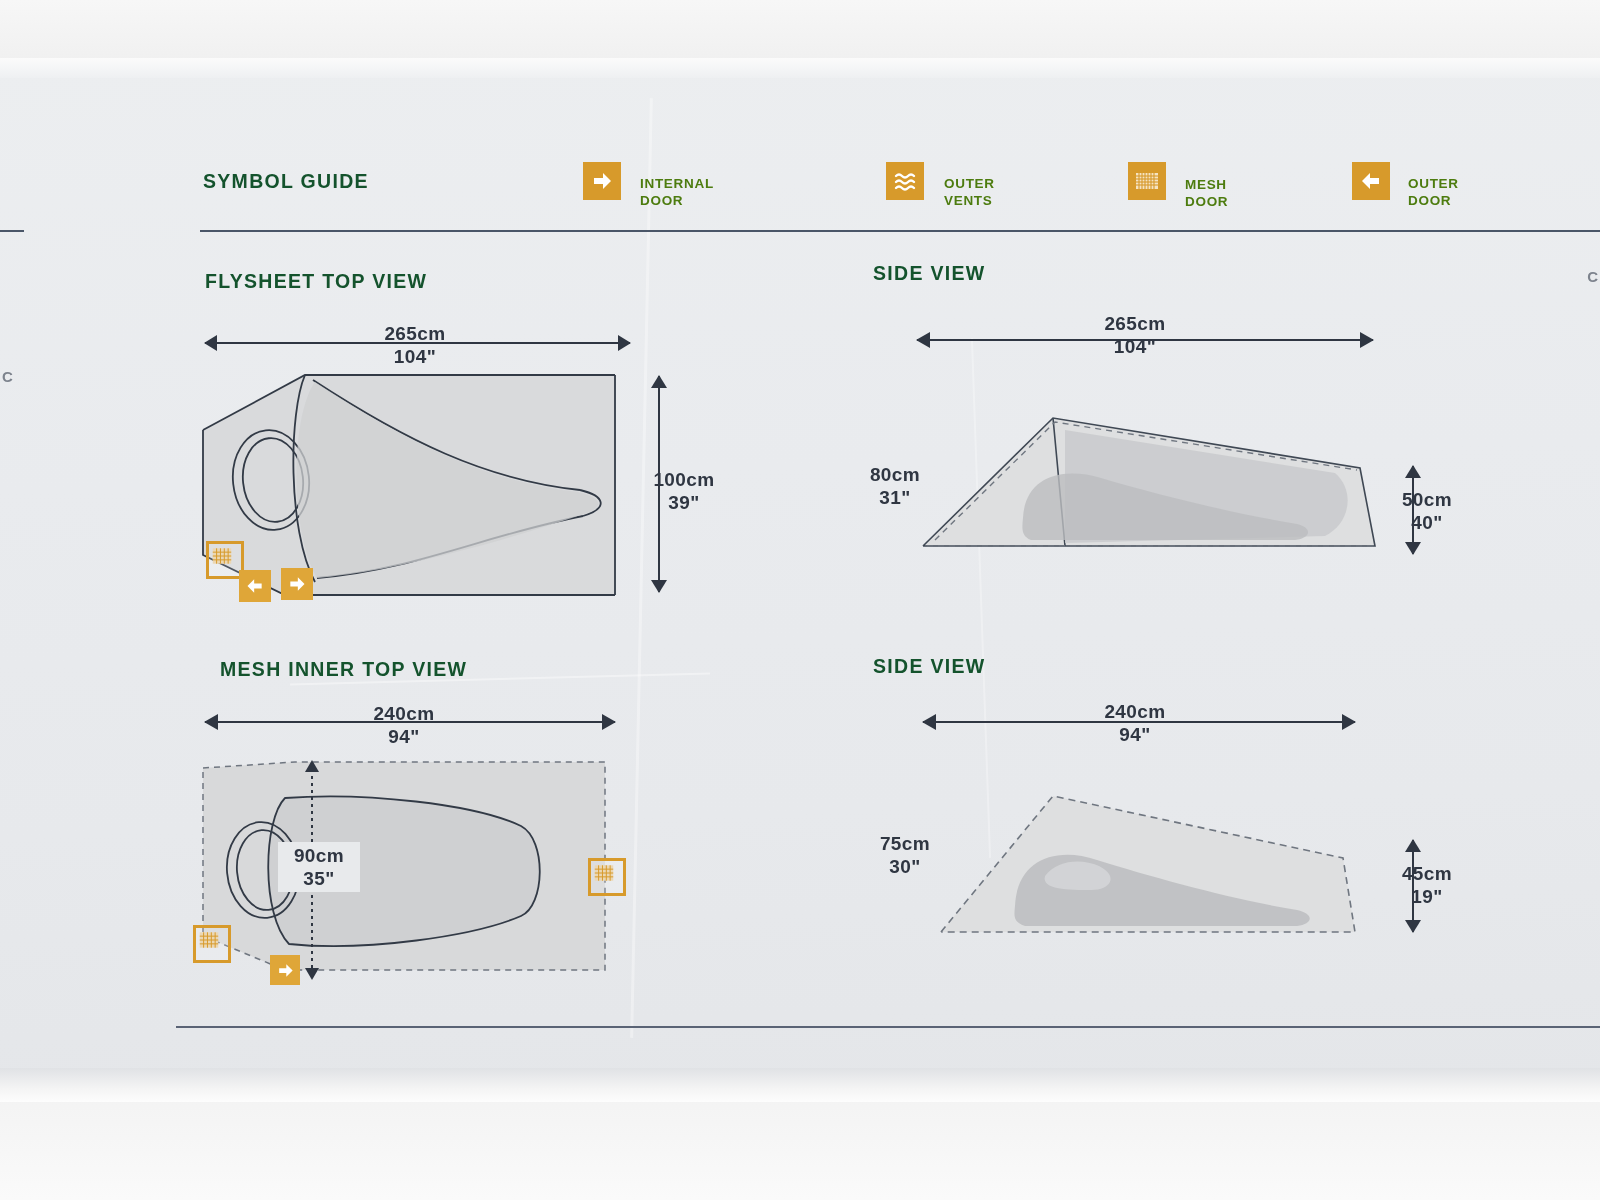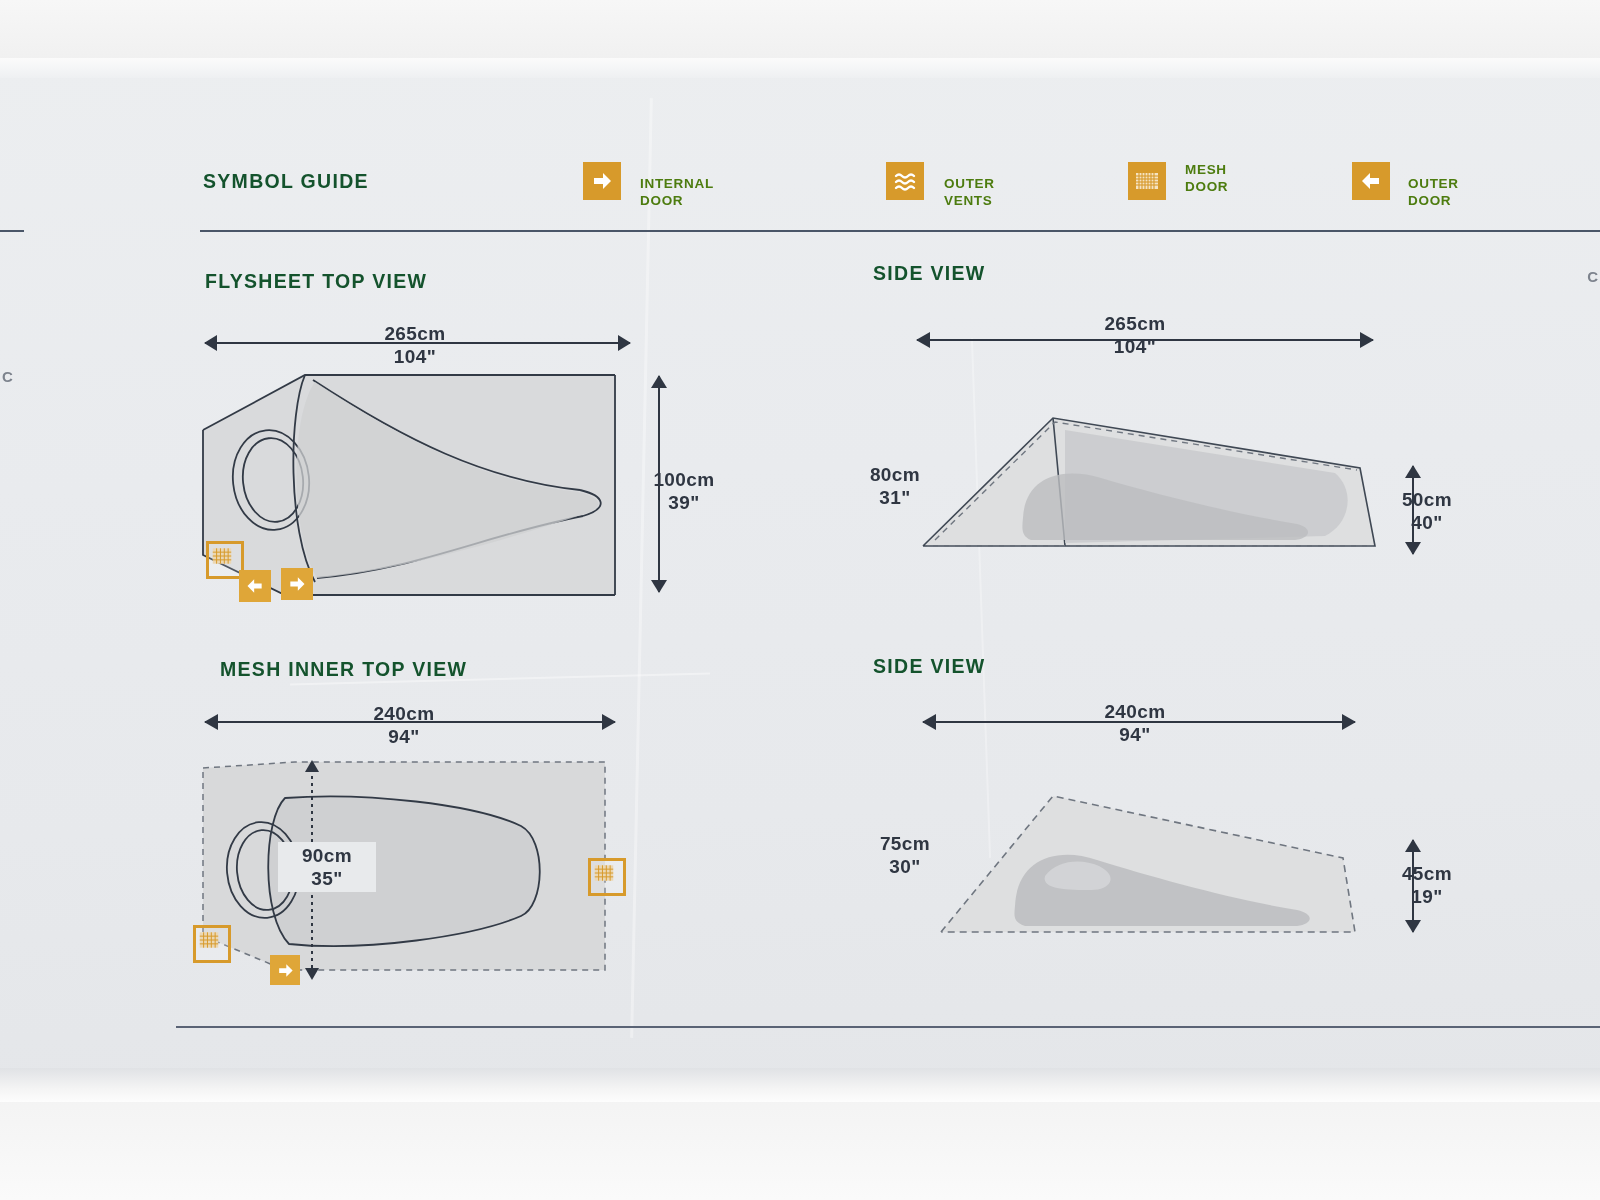--- a/index.html
+++ b/index.html
@@ -180,21 +180,21 @@
         <line x1="14" y1="3" x2="14" y2="19"></line>
         <line x1="17" y1="3" x2="17" y2="19"></line>
         <line x1="20" y1="3" x2="20" y2="19"></line>
         <line x1="2" y1="6" x2="24" y2="6"></line>
         <line x1="2" y1="9" x2="24" y2="9"></line>
         <line x1="2" y1="12" x2="24" y2="12"></line>
         <line x1="2" y1="15" x2="24" y2="15"></line>
       </g>
     </svg>
   </div>
-  <div class="sym-label" style="left:1185px; top:161px;">MESH
+  <div class="sym-label" style="left:1185px; top:176px;">MESH
 DOOR</div>
 
   <div class="sym-box" style="left:1352px; top:162px;">
     <svg width="24" height="24" viewBox="0 0 24 24">
       <path d="M20 9 L11 9 L11 4 L3 12 L11 20 L11 15 L20 15 Z" fill="#ffffff"></path>
     </svg>
   </div>
   <div class="sym-label" style="left:1408px; top:175px;">OUTER
 DOOR</div>
 
@@ -337,21 +337,21 @@
       <line x1="127" y1="62" x2="127" y2="278"></line>
     </g>
     <g fill="#2f3642" stroke="none">
       <polyline points="120,72 127,60 134,72"></polyline>
       <polyline points="120,268 127,280 134,268"></polyline>
     </g>
   </svg>
 
   <div class="dim" style="left:344px; top:702px; width:120px;">240cm
 94"</div>
-  <div class="dim" style="left:278px; top:842px; width:66px; background:#e8eaec; padding:2px 16px;">90cm
+  <div class="dim" style="left:278px; top:842px; width:66px; background:#e8eaec; padding:2px 8px;">90cm
 35"</div>
 
   <div class="tag-box" style="left:588px; top:858px; width:32px; height:32px;">
     <svg width="20" height="18" viewBox="0 0 26 22" style="margin:3px 0 0 3px;">
       <rect x="1" y="1" width="24" height="20" fill="#ebd7b3"></rect>
       <g stroke="#d79a2b" stroke-width="1.3">
         <line x1="6" y1="1" x2="6" y2="21"></line>
           <line x1="11" y1="1" x2="11" y2="21"></line>
         <line x1="16" y1="1" x2="16" y2="21"></line>
           <line x1="21" y1="1" x2="21" y2="21"></line>

